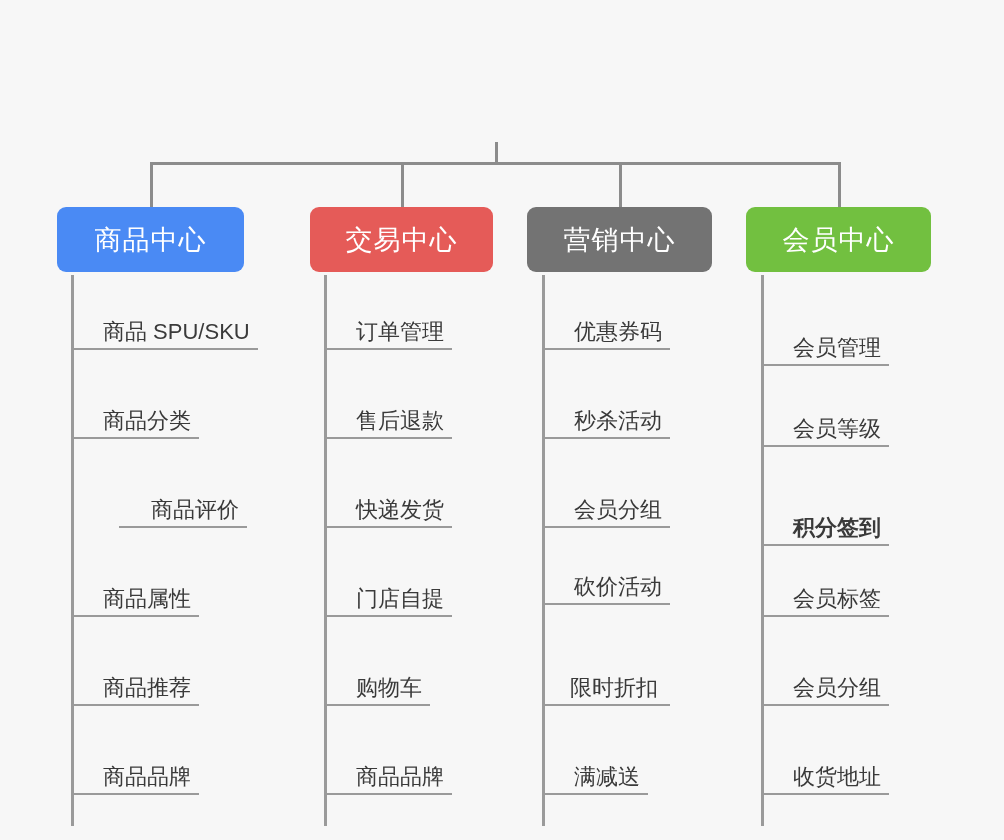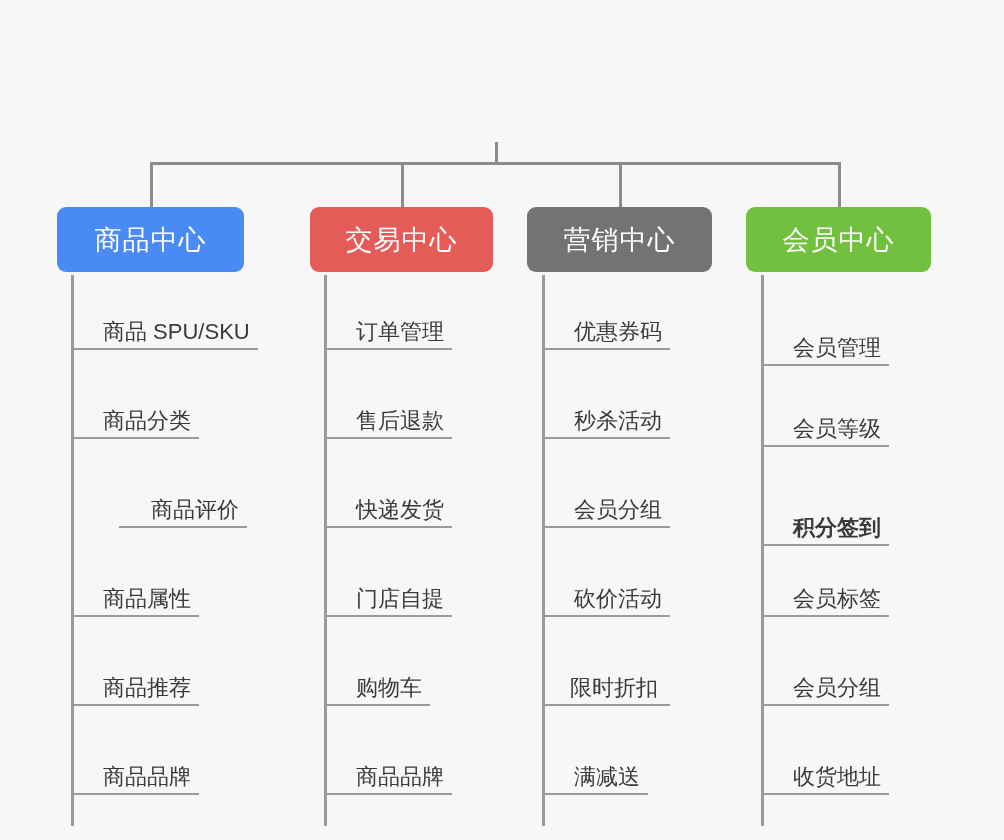--- a/index.html
+++ b/index.html
@@ -179,21 +179,21 @@
     <div class="leaf-spine" style="height:551px;"></div>
     <div class="leaf-item" style="top: 0px; width: 128px;">
       <span class="leaf-label">优惠券码</span>
     </div>
     <div class="leaf-item" style="top: 89px; width: 128px;">
       <span class="leaf-label">秒杀活动</span>
     </div>
     <div class="leaf-item" style="top: 178px; width: 128px;">
       <span class="leaf-label">会员分组</span>
     </div>
-    <div class="leaf-item" style="top: 267px; width: 128px;">
+    <div class="leaf-item" style="top: 255px; width: 128px;">
       <span class="leaf-label">砍价活动</span>
     </div>
     <div class="leaf-item" style="top: 356px; width: 128px; padding-left: 28px;">
       <span class="leaf-label">限时折扣</span>
     </div>
     <div class="leaf-item" style="top: 445px; width: 106px;">
       <span class="leaf-label">满减送</span>
     </div>
   </div>
 

